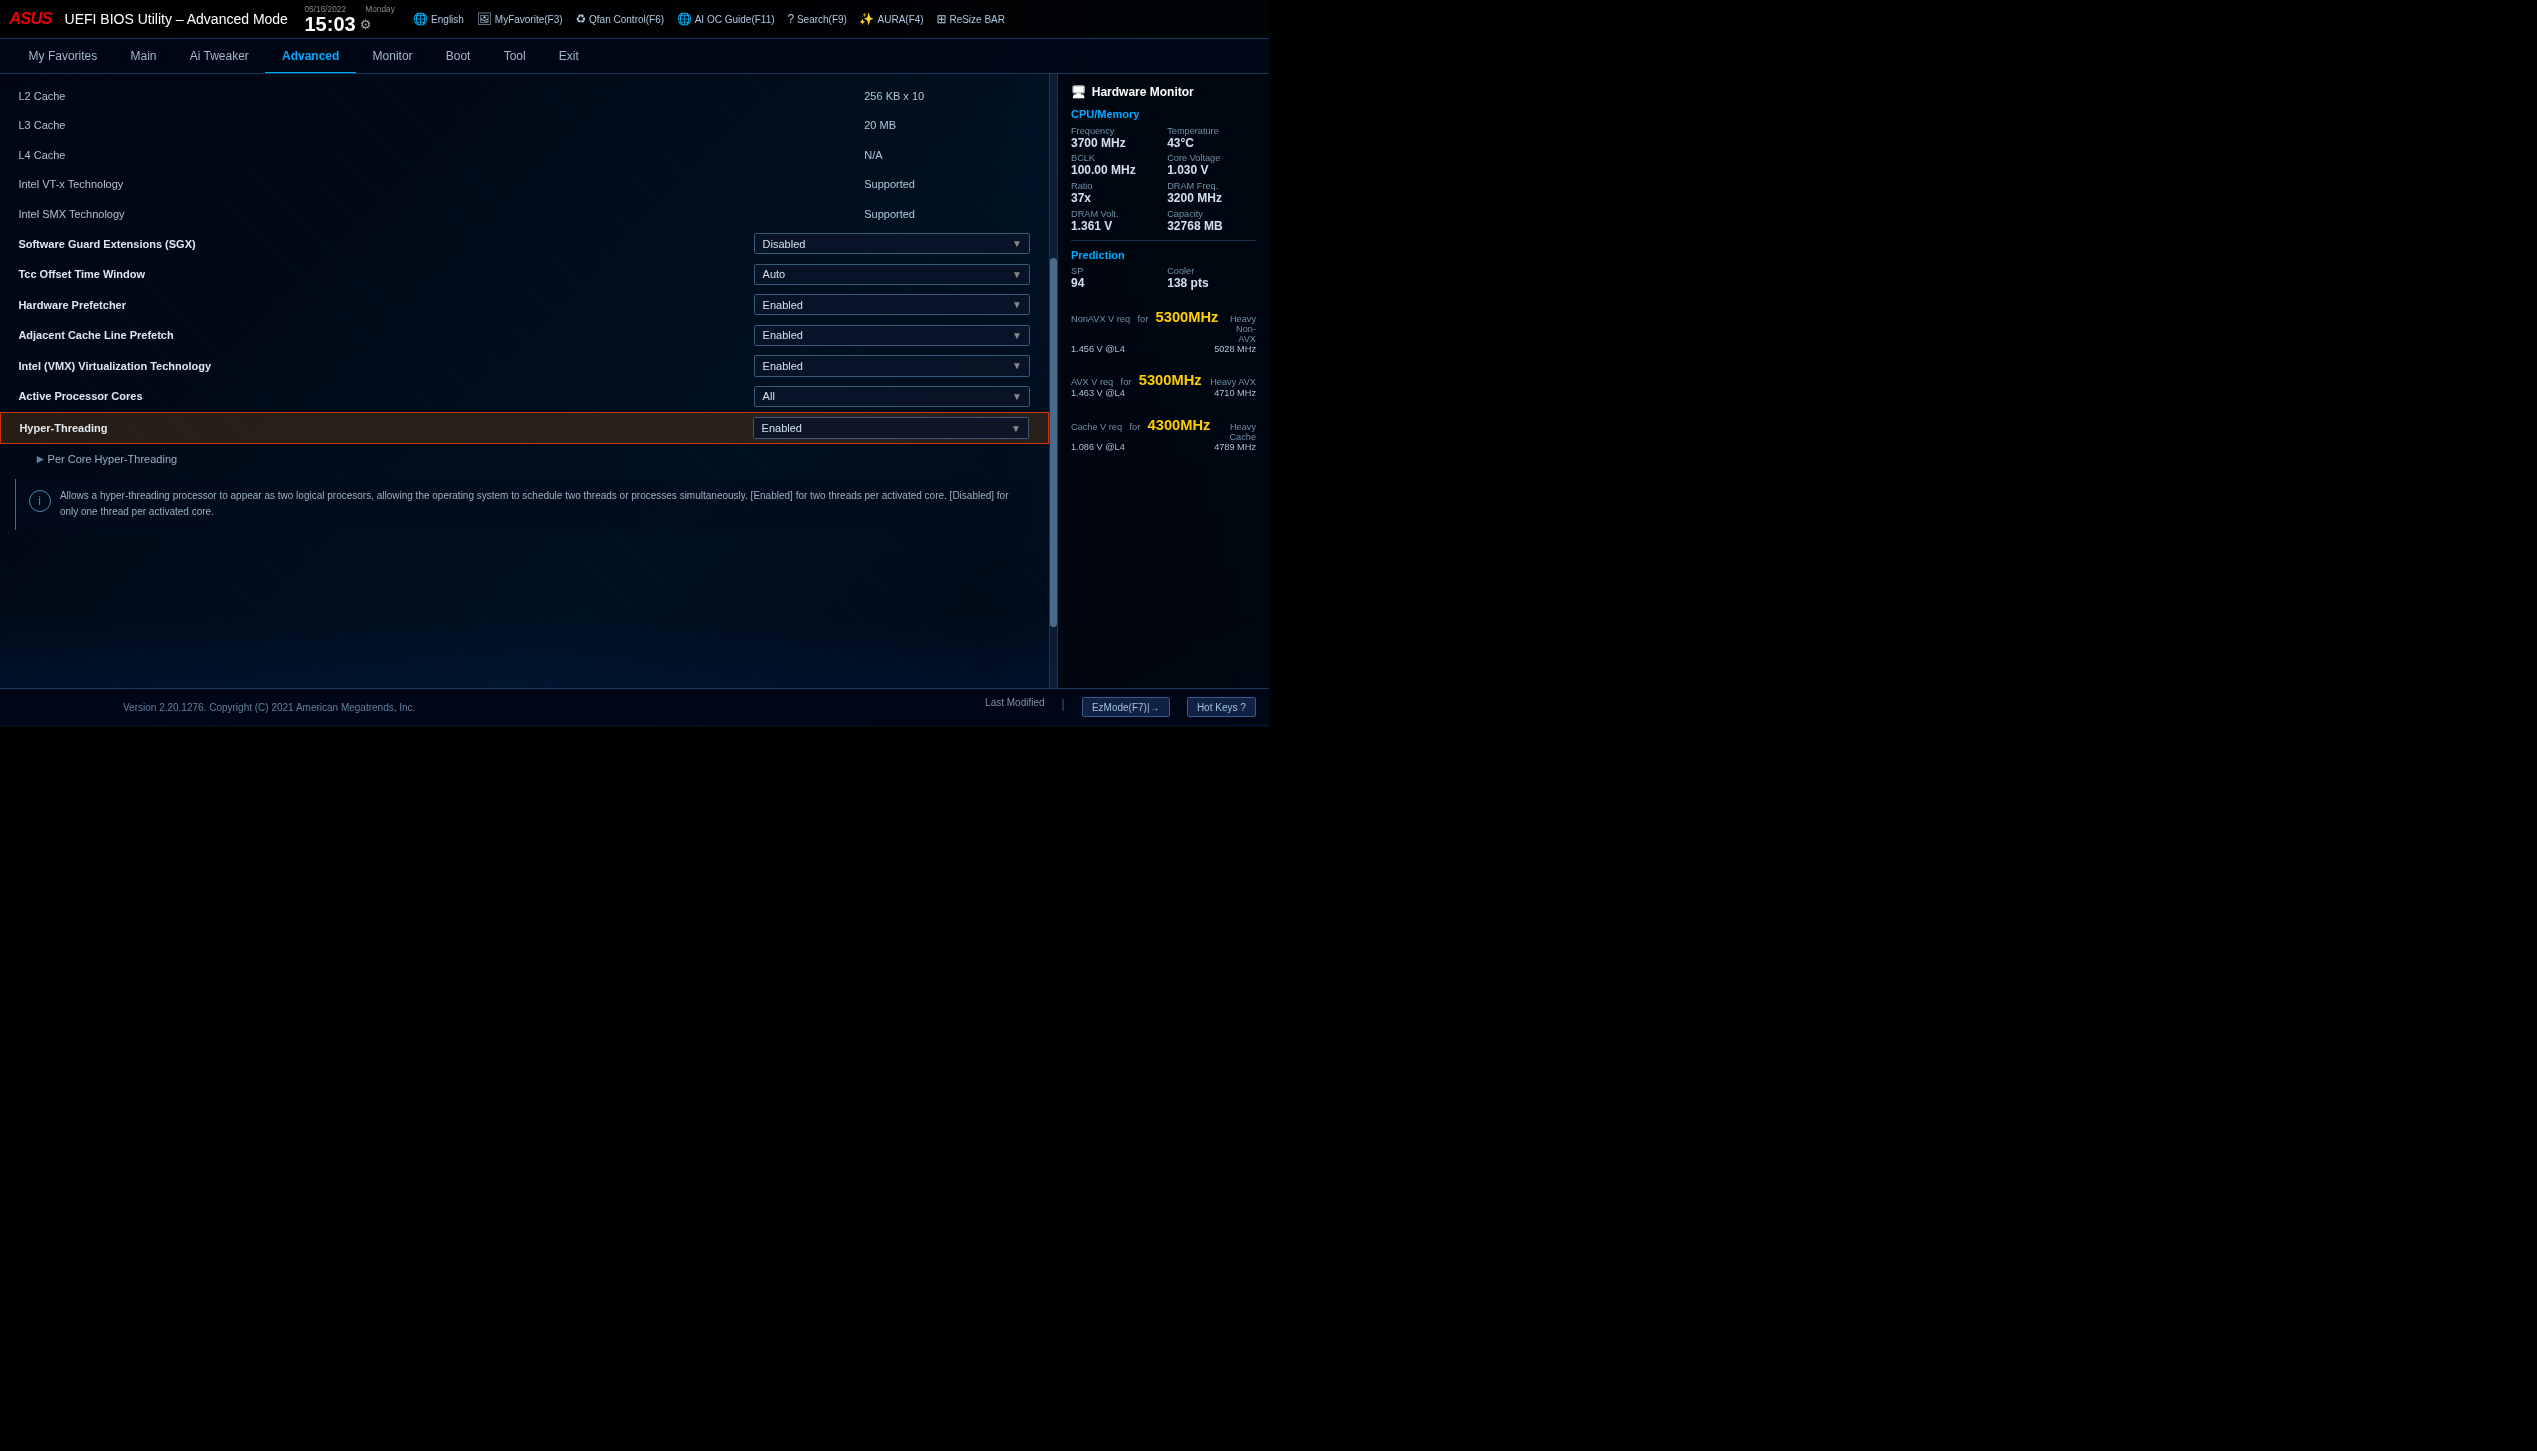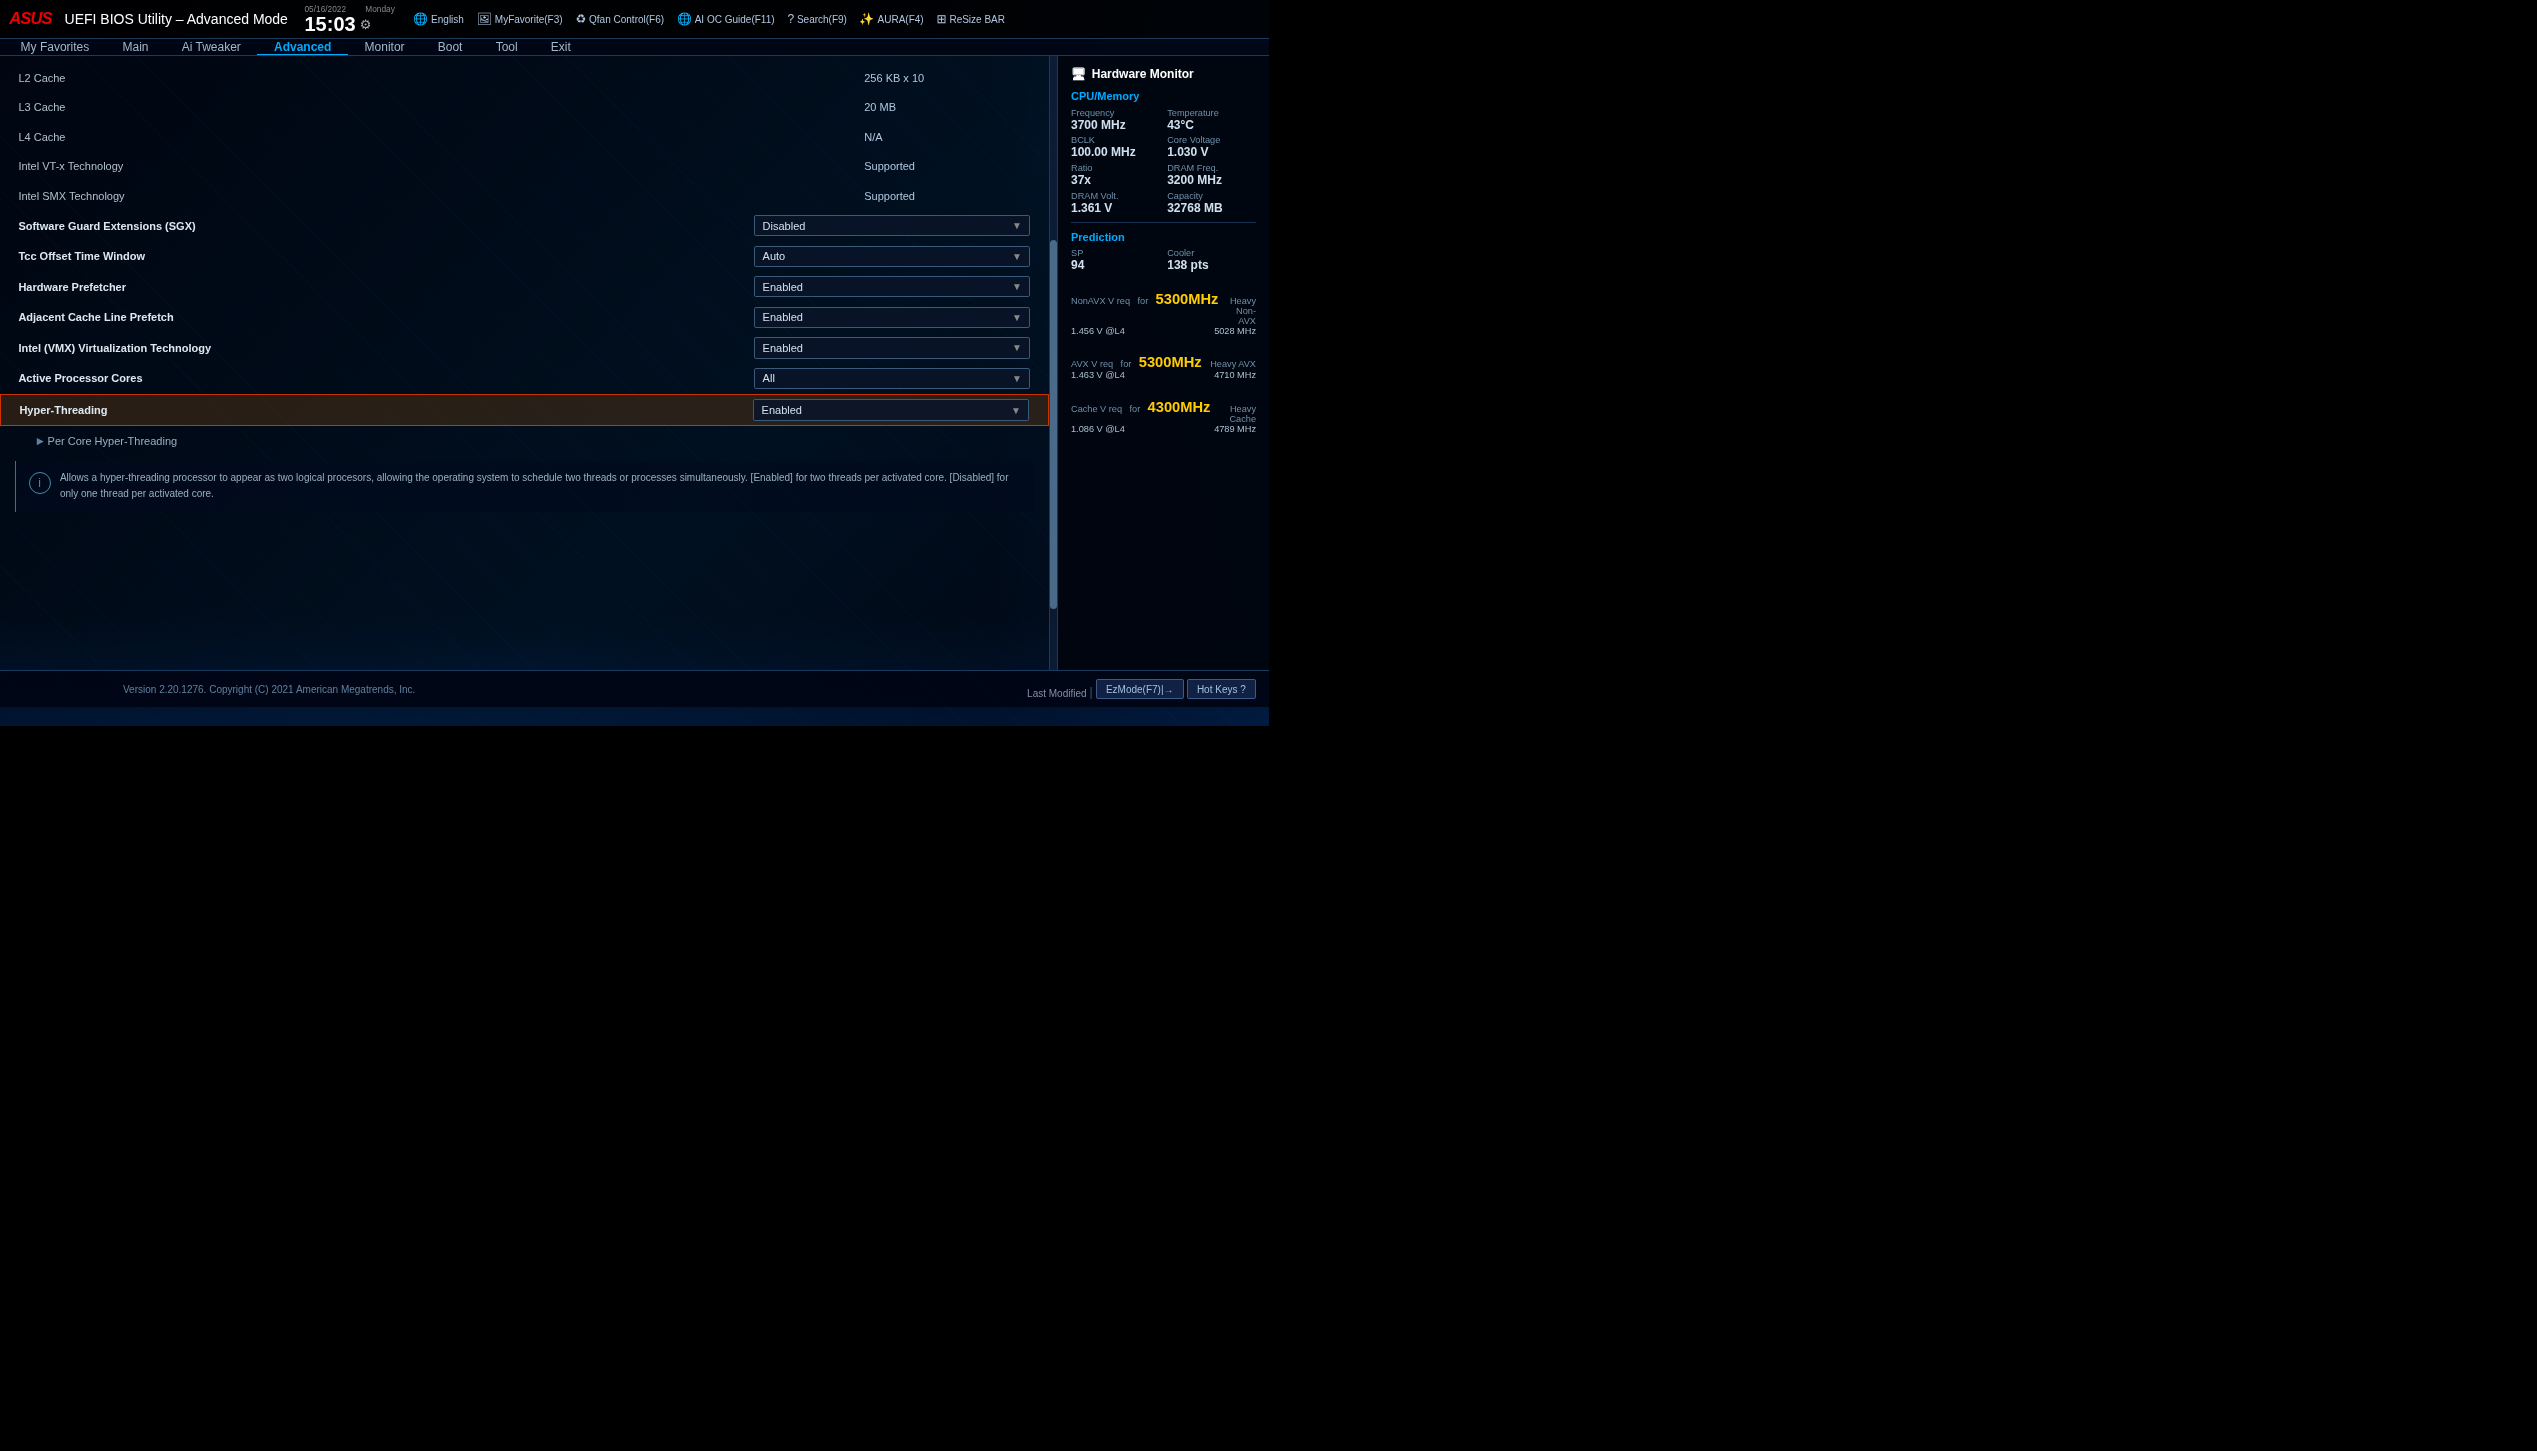--- a/index.html
+++ b/index.html
@@ -115,22 +115,22 @@
     .gear-icon { font-size: 13px; color: #aaa; cursor: pointer; }
 
     
     .nav-bar {
       position: relative;
       z-index: 10;
       display: flex;
       align-items: stretch;
       background: rgba(0,5,20,0.9);
       border-bottom: 0.9px solid #1a3a5c;
-      padding: 0 4px;
-      height: 17px;
+      padding: 0 12px;
+      height: 35px;
     }
     .nav-tab {
       padding: 0 16.6px;
       display: flex;
       align-items: center;
       font-size: 12px;
       color: #a0b8cc;
       cursor: pointer;
       border-bottom: 1.8px solid transparent;
       white-space: nowrap;
@@ -342,22 +342,22 @@
       justify-content: space-between;
       padding: 0 13px;
     }
     .version-text {
       font-size: 10px;
       color: #6080a0;
       flex: 1;
     }
     .bottom-right-btns {
       display: flex;
-      gap: 3px;
-      align-items: flex-end;
+      gap: 17px;
+      align-items: flex-start;
     }
     .bottom-btn {
       background: rgba(20,40,80,0.8);
       border: 0.9px solid #3a5a8a;
       color: #a0c0e0;
       font-size: 10px;
       padding: 3.7px 9.2px;
       cursor: pointer;
       border-radius: 1.8px;
       white-space: nowrap;

